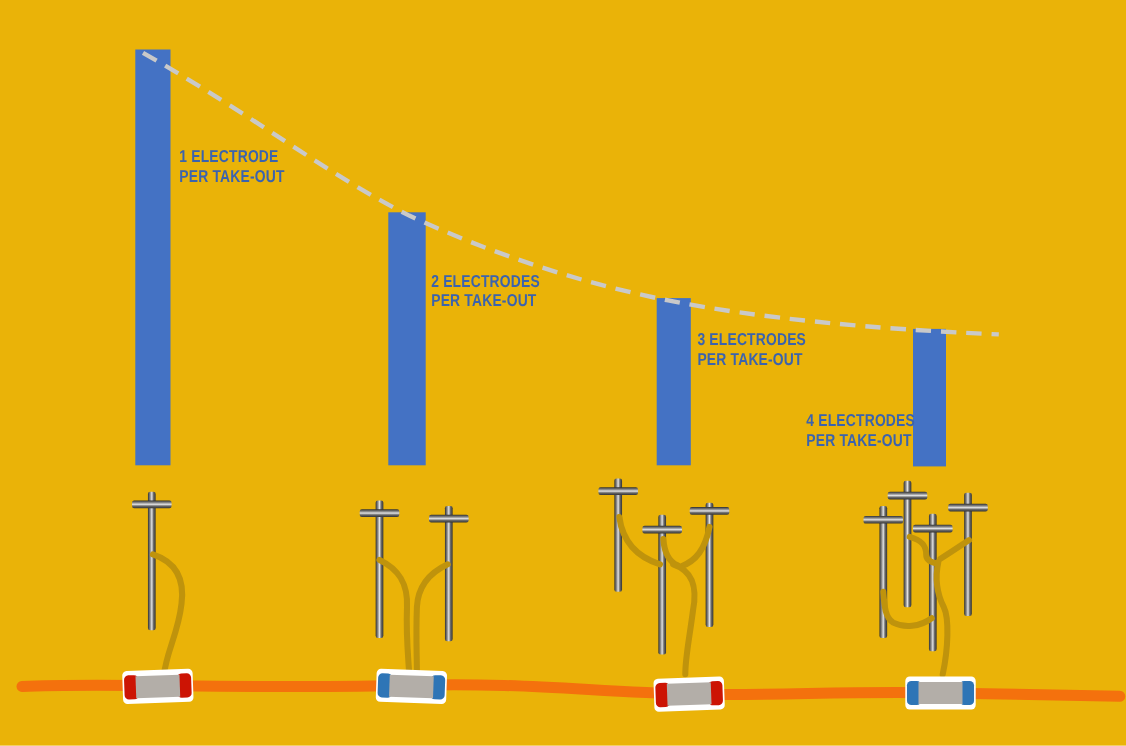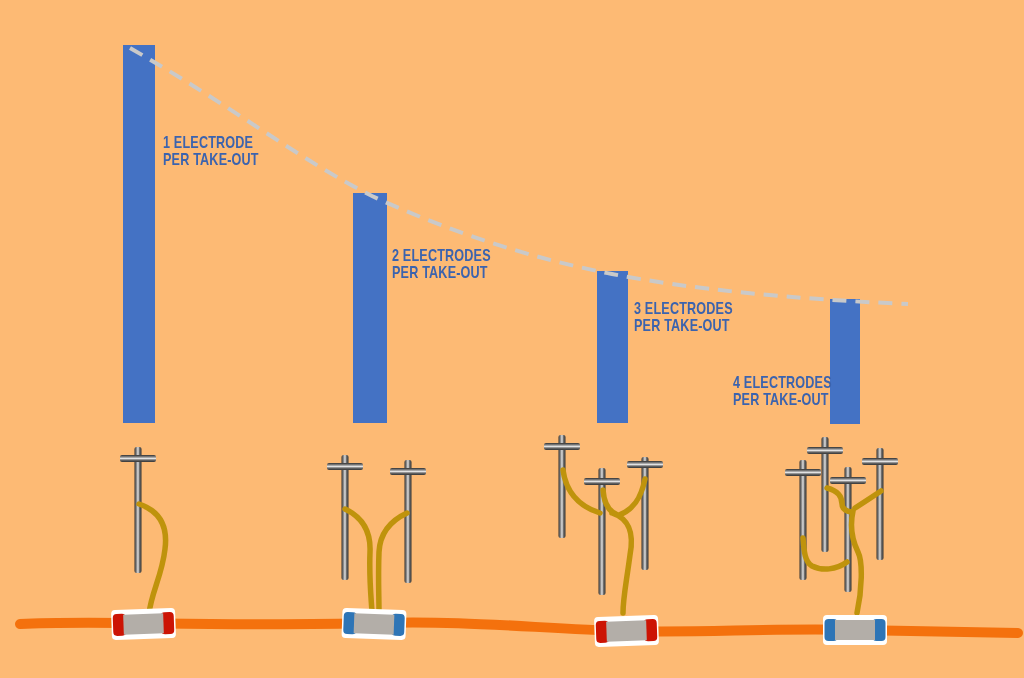--- a/index.html
+++ b/index.html
@@ -1,19 +1,19 @@
 <!DOCTYPE html>
 <html><head>
 <meta charset="utf-8">
 <style>
   html,body{margin:0;padding:0;background:#fff;}
   #stage{
     position:relative;
     width:1024px;height:678px;
-    background:#fdba74;
+    background:#eab308;
     overflow:hidden;
     font-family:"Liberation Sans", sans-serif;
   }
   .bar{
     position:absolute;
     z-index:1;
   }
   svg.layer{
     position:absolute;left:0;top:0;z-index:2;
   }

